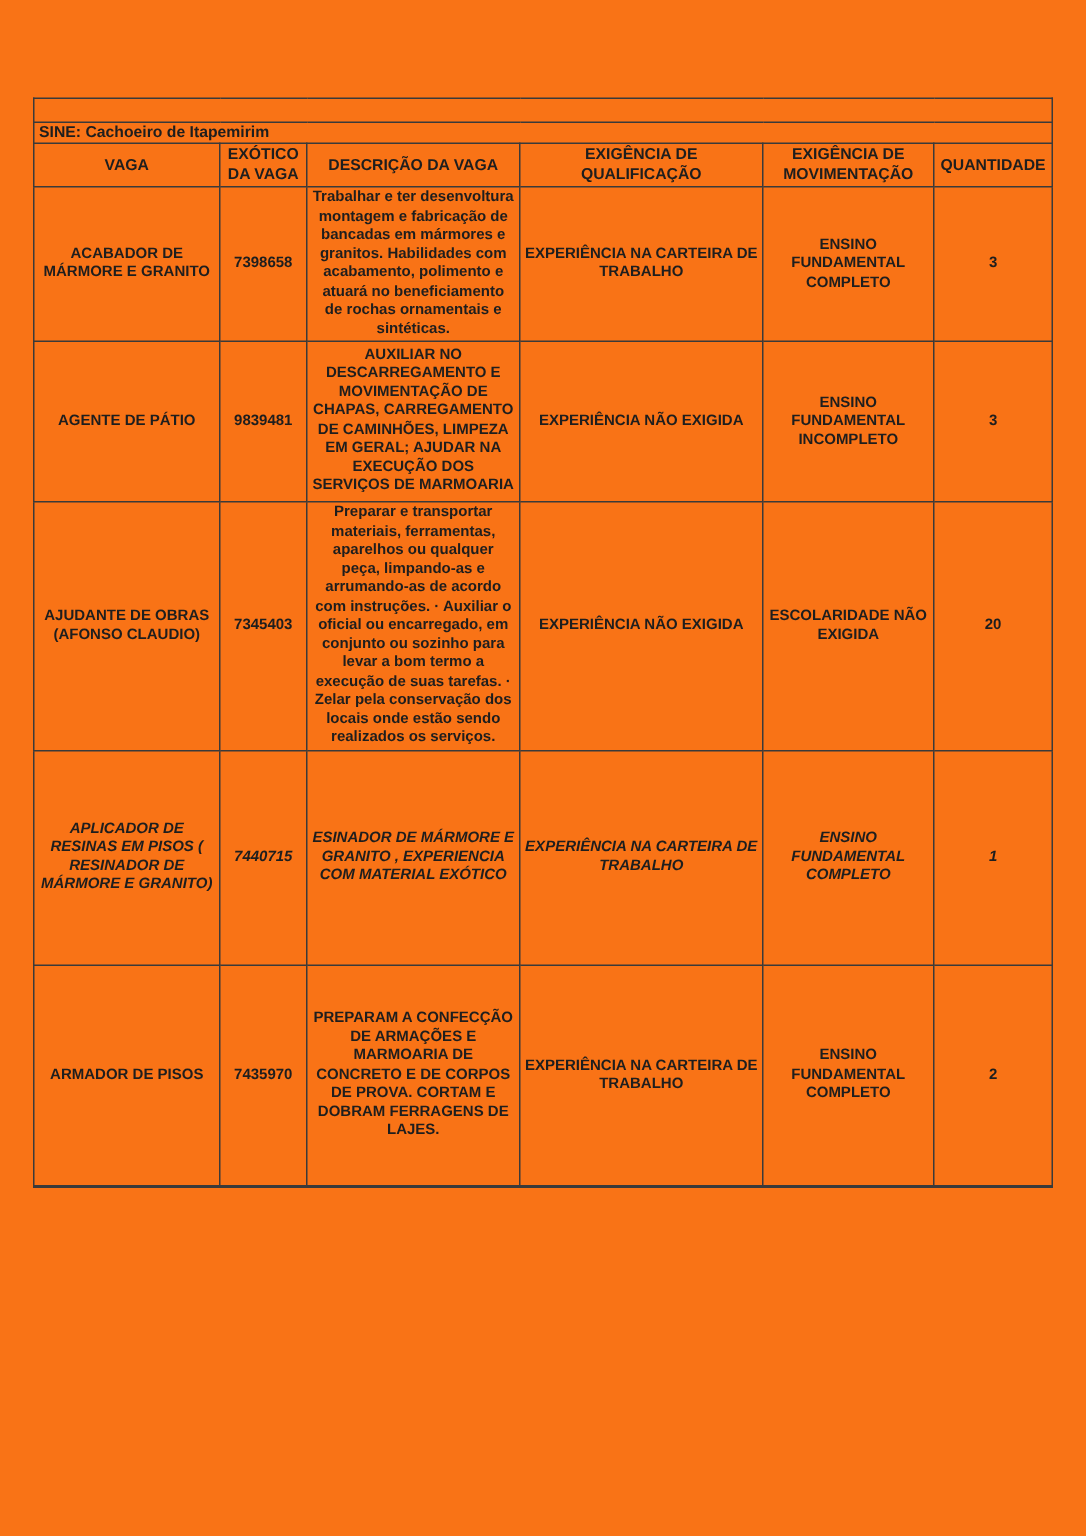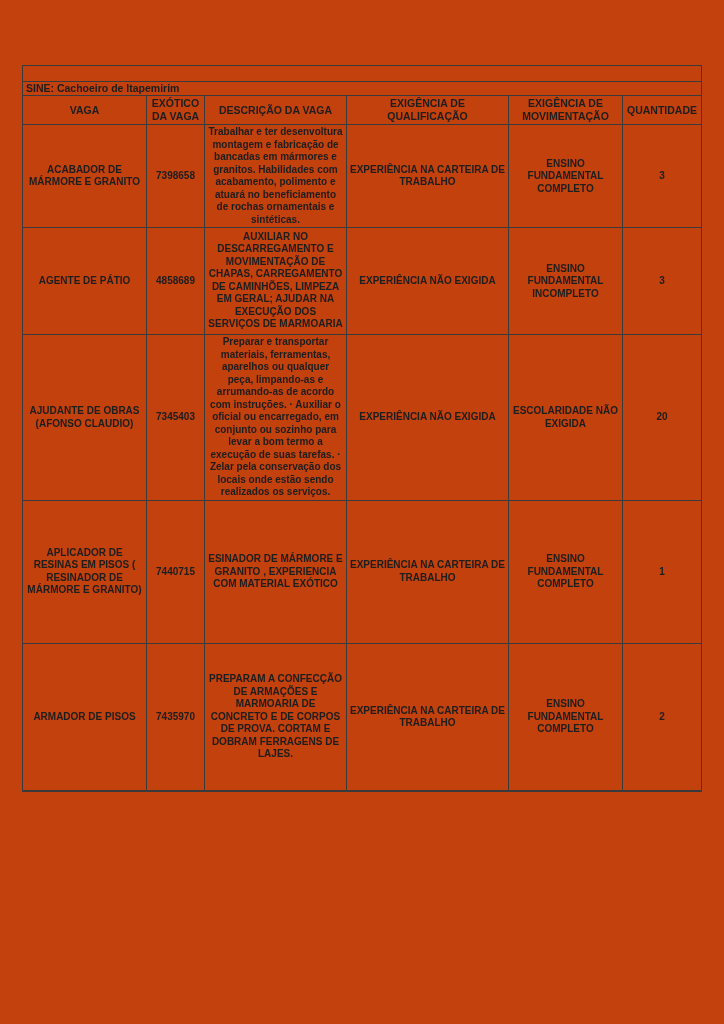--- a/index.html
+++ b/index.html
@@ -1,21 +1,21 @@
 <!DOCTYPE html>
 <html><head>
 <meta charset="utf-8">
 <style>
   * { box-sizing: border-box; }
   html,body { margin:0; padding:0; background:#ffffff; }
   body {
     width:724px; height:1024px;
     font-family:"Liberation Sans", sans-serif;
   }
-  .sheet { position:relative; width:724px; height:1024px; background:#c2410c; overflow:hidden; }
+  .sheet { position:relative; width:724px; height:1024px; background:#f97316; overflow:hidden; }
 
   table.jobs {
     position:absolute; left:22px; top:65px; width:679px;
     border-collapse:collapse; table-layout:fixed;
   }
   table.jobs td, table.jobs th {
     border:1px solid #3a3a3a;
     font-weight:700;
     color:#1e1e1e;
     font-size:10px;
@@ -24,21 +24,21 @@
     vertical-align:middle;
     padding:1px 3px;
     overflow:hidden;
   }
   tr.spacer-row td { height:16px; border-bottom:1px solid #3a3a3a; }
   tr.meta-row td { height:13px; text-align:left; padding:0 0 0 3px; font-size:10.5px; }
   tr.header-row th { height:28px; font-size:10.5px; }
   tr.job-row-1 { height:102px; }
   tr.job-row-2 { height:107px; }
   tr.job-row-3 { height:165px; }
-  tr.job-row-4 { height:143px; }
+  tr.job-row-4 { height:143px;font-style:italic; }
   tr.job-row-5 { height:148px; }
   table.jobs { border-bottom:2px solid #3a3a3a; }
   .desc-clip { max-height:101px; overflow:hidden; display:block; }
 </style>
 </head>
 <body>
 
 <div class="sheet">
   <table class="jobs">
     <colgroup>
@@ -73,21 +73,21 @@
       <td>ACABADOR DE MÁRMORE E GRANITO</td>
       <td>7398658</td>
       <td>Trabalhar e ter desenvoltura montagem e fabricação de bancadas em mármores e granitos. Habilidades com acabamento, polimento e atuará no beneficiamento de rochas ornamentais e sintéticas.</td>
       <td>EXPERIÊNCIA NA CARTEIRA DE TRABALHO</td>
       <td>ENSINO FUNDAMENTAL COMPLETO</td>
       <td>3</td>
     </tr>
 
     <tr class="job-row-2">
       <td>AGENTE DE PÁTIO</td>
-      <td>4858689</td>
+      <td>9839481</td>
       <td>
             <span class="desc-clip">AUXILIAR NO DESCARREGAMENTO E MOVIMENTAÇÃO DE CHAPAS, CARREGAMENTO DE CAMINHÕES, LIMPEZA EM GERAL; AJUDAR NA EXECUÇÃO DOS SERVIÇOS DE MARMOARIA E OUTRAS TAREFAS</span>
           </td>
       <td>EXPERIÊNCIA NÃO EXIGIDA</td>
       <td>ENSINO FUNDAMENTAL INCOMPLETO</td>
       <td>3</td>
     </tr>
 
     <tr class="job-row-3">
       <td>AJUDANTE DE OBRAS (AFONSO CLAUDIO)</td>

